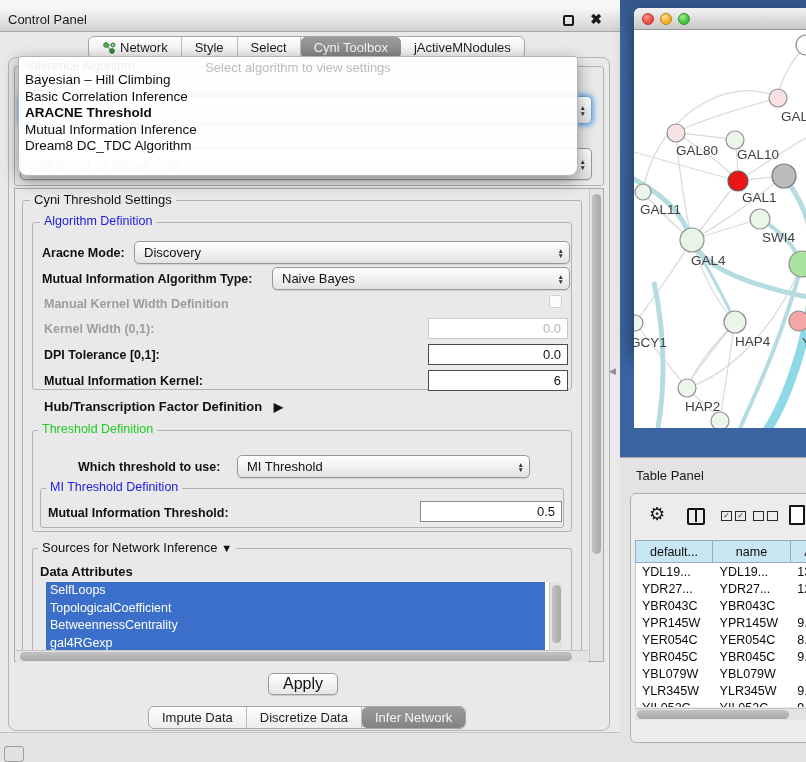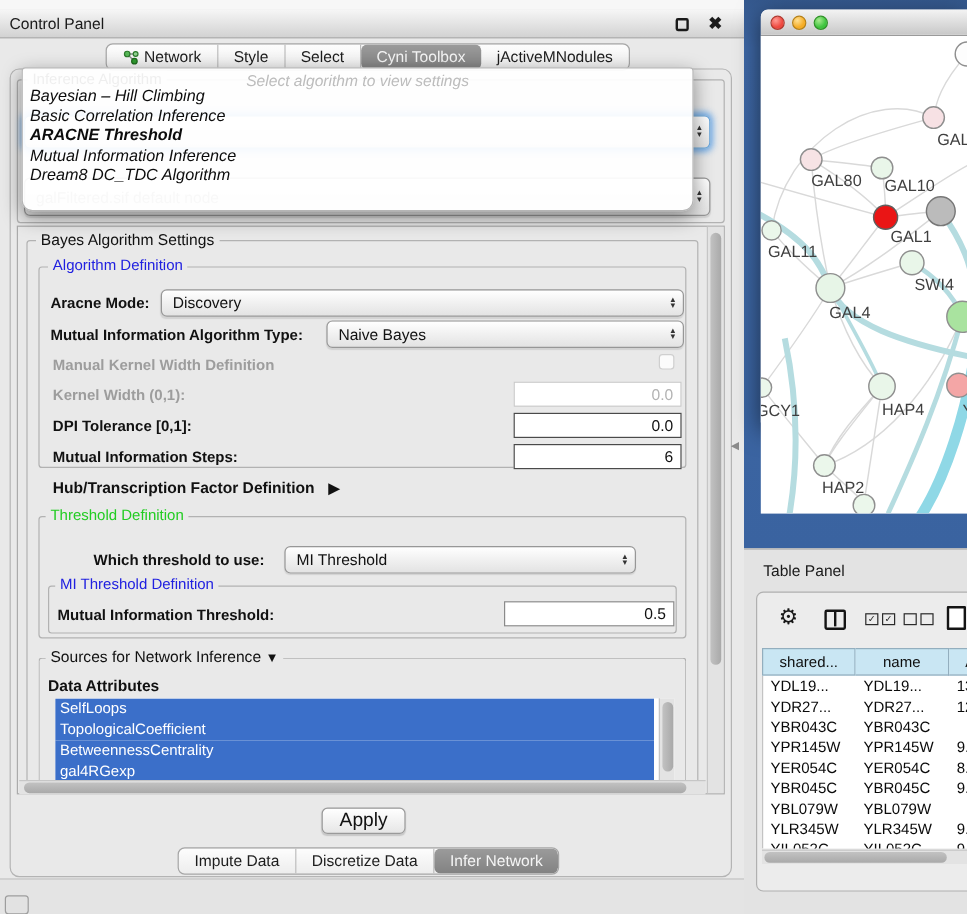--- a/index.html
+++ b/index.html
@@ -38,21 +38,21 @@
   .combo { position:absolute; border:1px solid #979797; border-radius:5px;
            background:linear-gradient(#ffffff,#efefef 55%,#e3e3e3);
            display:flex; align-items:center; padding:0 24px 0 9px; font-size:13px; color:#111;
            box-shadow:0 1px 1px rgba(0,0,0,.1); }
   .combo .arr { position:absolute; right:5px; top:50%; transform:translateY(-50%); display:flex; flex-direction:column;
                 font-size:6.5px; line-height:5.5px; color:#333; }
   .combo.focusring { border:1px solid #6aa7dc; box-shadow:0 0 5px 2px rgba(90,160,230,.85); }
 
   
   #algo-popup { left:18px; top:56px; width:560px; height:120px; background:rgba(255,255,255,.93);
-     border:1px solid #b5b5b5; border-radius:3px 3px 9px 9px; box-shadow:0 5px 16px rgba(0,0,0,.4); z-index:6;font-style:italic; }
+     border:1px solid #b5b5b5; border-radius:3px 3px 9px 9px; box-shadow:0 5px 16px rgba(0,0,0,.4); z-index:6; }
   #algo-popup .prompt { text-align:center; color:#bcbcbc; font-size:13px; padding-top:3px; height:15px; }
   #algo-popup .itm { height:16.5px; line-height:16.5px; padding-left:6px; font-size:13.5px; color:#0c0c0c; white-space:nowrap; }
   #algo-popup .itm.bold { font-weight:bold; }
 
   
   #pane { left:14px; top:188px; width:590px; height:474px; border:1px solid #ababab; background:#e9e9e9; overflow:hidden; }
   .lbl { position:absolute; font-size:12.5px; font-weight:bold; color:#111; white-space:nowrap; }
   .lbl.dis { color:#9d9d9d; }
   .field { position:absolute; background:#fff; border:1px solid #4a4a4a; display:flex; align-items:center;
            justify-content:flex-end; padding-right:6px; font-size:13px; color:#111; }
@@ -176,21 +176,21 @@
       <div class="itm">Bayesian – Hill Climbing</div>
       <div class="itm">Basic Correlation Inference</div>
       <div class="itm bold">ARACNE Threshold</div>
       <div class="itm">Mutual Information Inference</div>
       <div class="itm">Dream8 DC_TDC Algorithm</div>
     </div>
 
     <div id="pane" class="abs"></div>
 
     <div class="grp" style="left:22px; top:200px; width:560px; height:456px;"></div>
-    <span class="grp-t abs" style="left:30px; top:192px; font-size:13px;">Bayes Algorithm Settings</span>
+    <span class="grp-t abs" style="left:30px; top:192px; font-size:13px;">Cyni Threshold Settings</span>
 
     <div class="grp" style="left:32px; top:222px; width:540px; height:168px;"></div>
     <span class="grp-t abs t-blue" style="left:40px; top:214px;">Algorithm Definition</span>
 
     <span class="lbl" style="left:42px; top:246px;">Aracne Mode:</span>
     <div class="combo" style="left:134px; top:241px; width:436px; height:23px;">
       <span>Discovery</span>
       <span class="arr">
           <span>▲</span>
           <span>▼</span>
@@ -212,21 +212,21 @@
     <span class="lbl dis" style="left:44px; top:322px;">Kernel Width (0,1):</span>
     <div class="field dis" style="left:428px; top:318px; width:140px; height:21px;">
       <span>0.0</span>
     </div>
 
     <span class="lbl" style="left:44px; top:348px;">DPI Tolerance [0,1]:</span>
     <div class="field" style="left:428px; top:344px; width:140px; height:21px;">
       <span>0.0</span>
     </div>
 
-    <span class="lbl" style="left:44px; top:374px;">Mutual Information Steps:</span>
+    <span class="lbl" style="left:44px; top:374px;">Mutual Information Kernel:</span>
     <div class="field" style="left:428px; top:370px; width:140px; height:21px;">
       <span>6</span>
     </div>
 
     <span class="lbl" style="left:44px; top:399px; font-size:13px;">
       <span>Hub/Transcription Factor Definition</span>
       <span style="margin-left:8px; font-size:12px;">▶</span>
     </span>
 
     <div class="grp" style="left:32px; top:430px; width:540px; height:102px;"></div>
@@ -382,21 +382,21 @@
           <span class="bx">✓</span>
       </span>
       <span class="tool pairbox" id="chk-off">
         <span class="bx"></span>
           <span class="bx"></span>
       </span>
       <span class="tool" id="doc-i"></span>
 
       <div id="tbl">
         <div class="hrow">
-          <div class="hcell c1">shared...</div>
+          <div class="hcell c1">default...</div>
           <div class="hcell c2">name</div>
           <div class="hcell c3">A</div>
         </div>
         <div id="tbl-rows">
           <div class="trow">
             <div class="tcell c1">YDL19...</div>
             <div class="tcell c2">YDL19...</div>
             <div class="tcell c3">13</div>
           </div>
           <div class="trow">

